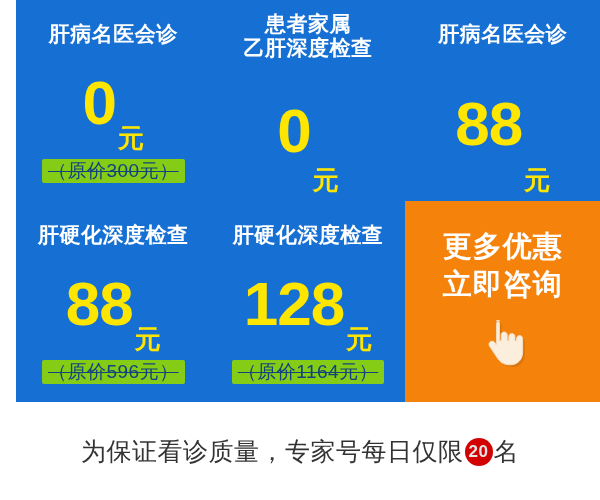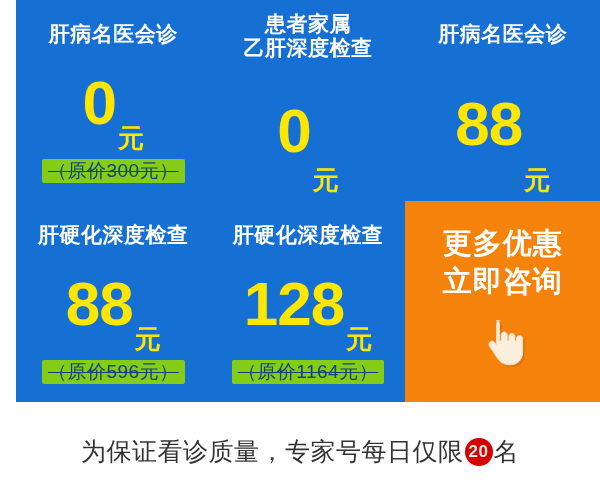--- a/index.html
+++ b/index.html
@@ -118,21 +118,20 @@
   
   .cta-title {
     color: #ffffff;
     font-weight: bold;
     font-size: 29px;
     line-height: 38px;
     text-align: center;
     letter-spacing: 1px;
     white-space: pre-line;
     margin-top: -6px;
-    font-family: Liberation Mono, monospace;
   }
 
   .cta-hand {
     margin-top: 10px;
     width: 58px;
     height: 58px;
     display: block;
   }
 
   

